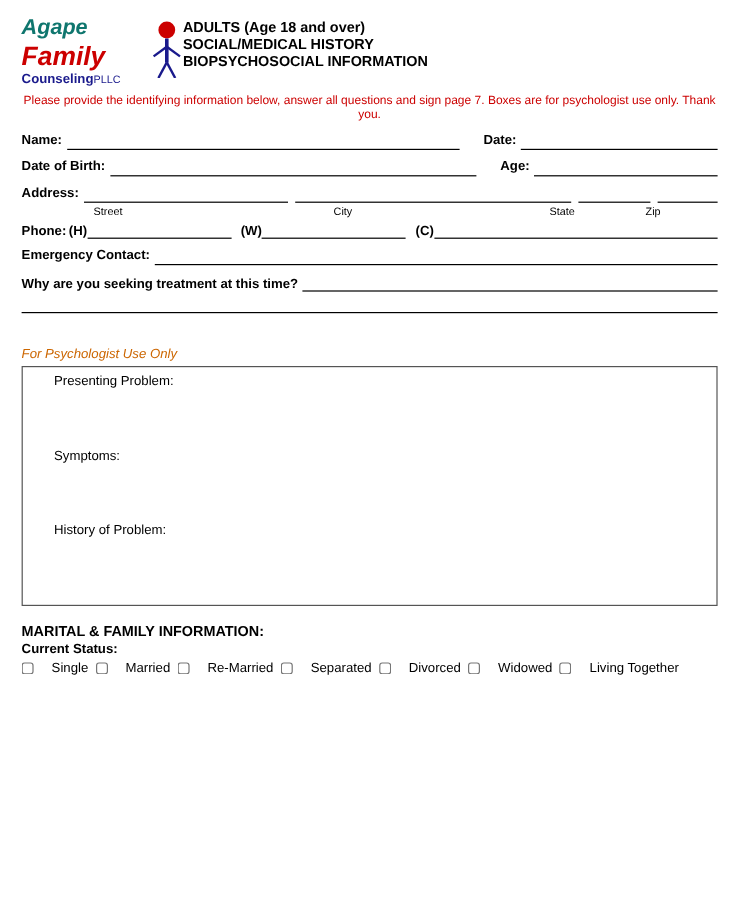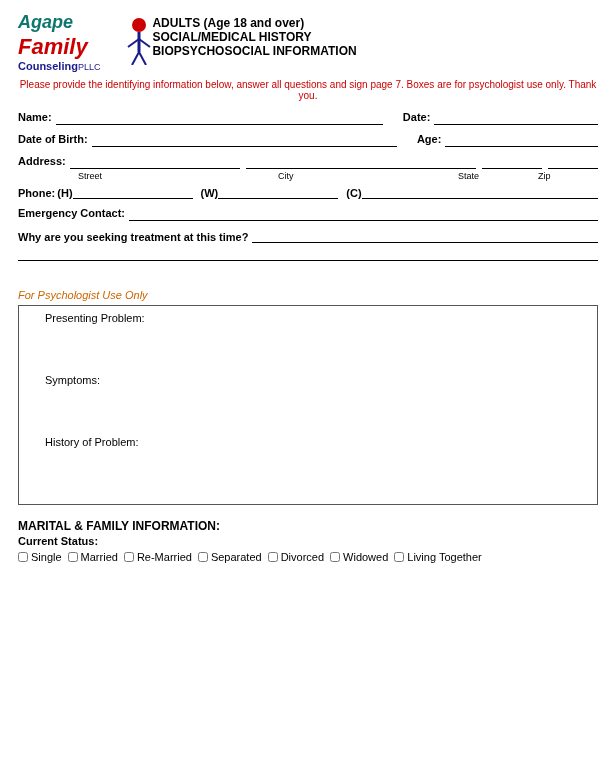--- a/index.html
+++ b/index.html
@@ -167,21 +167,21 @@
     }
     .marital-options {
       display: flex;
       flex-wrap: wrap;
       gap: 6px;
       align-items: center;
     }
     .marital-option {
       display: flex;
       align-items: center;
-      gap: 1px;
+      gap: 13px;
       font-size: 11px;
       white-space: nowrap;
     }
 
     .why-row {
       display: flex;
       flex-direction: column;
       margin-bottom: 4px;
     }
     .why-line1 {

